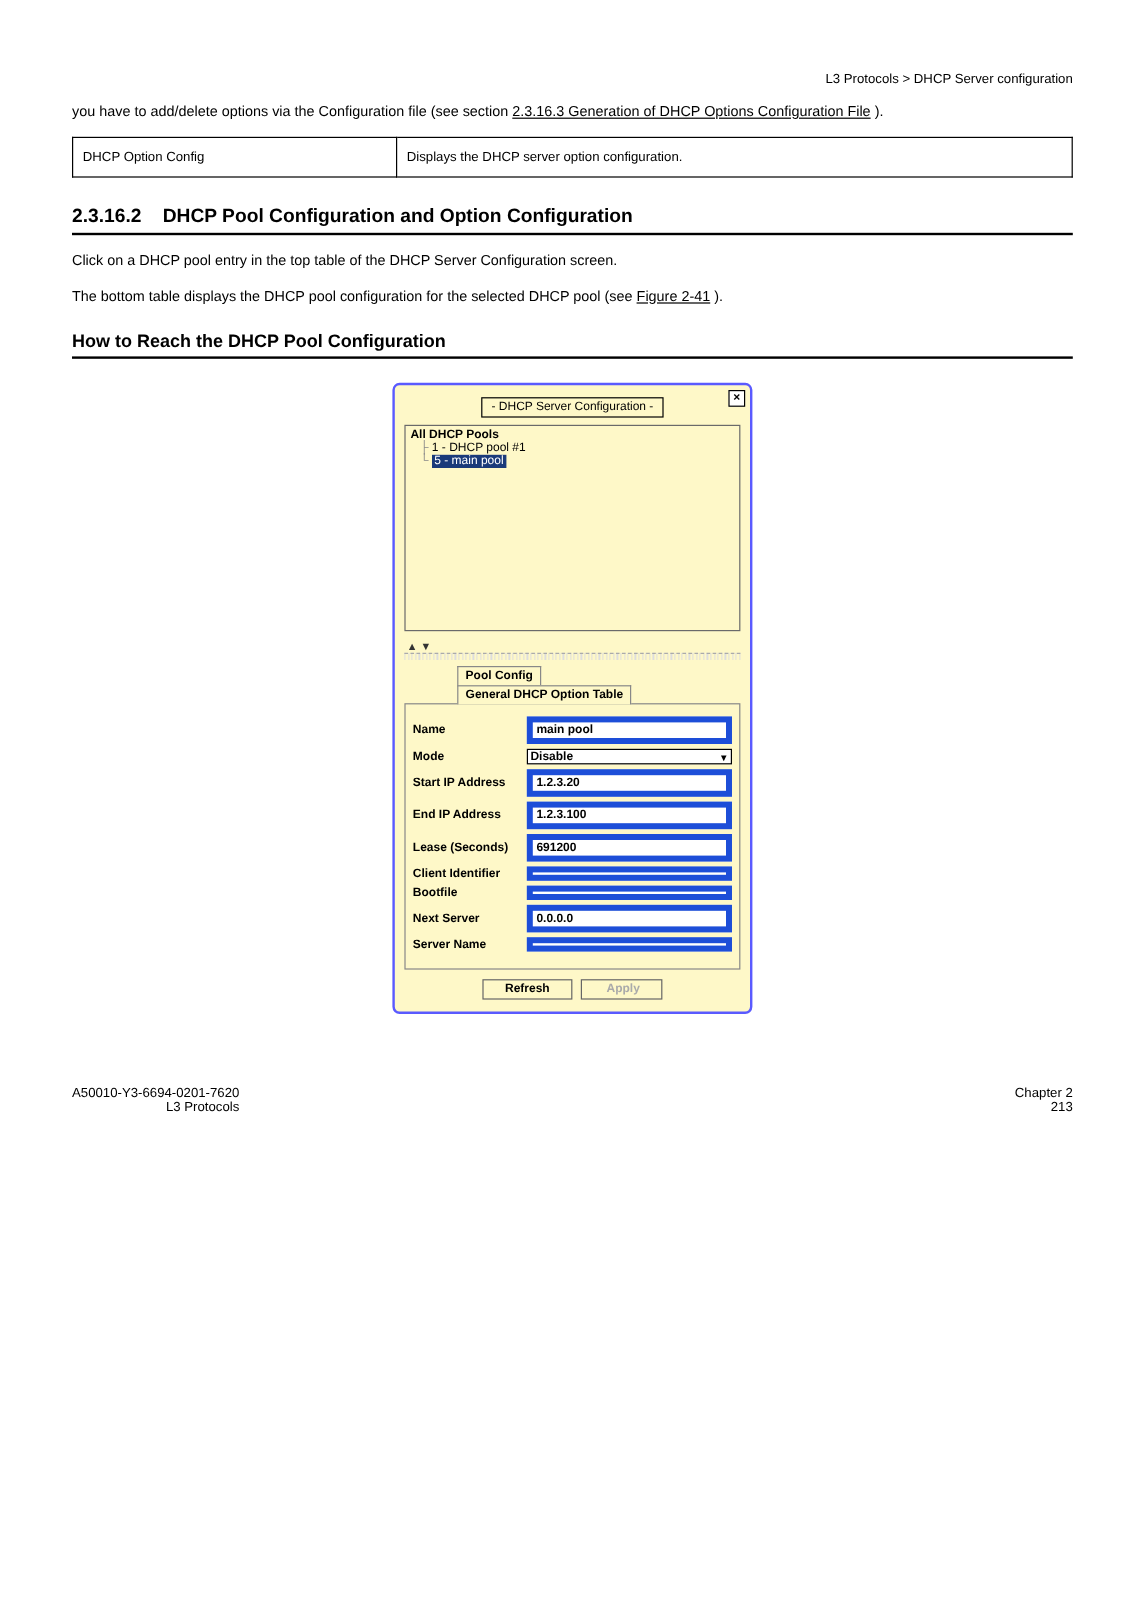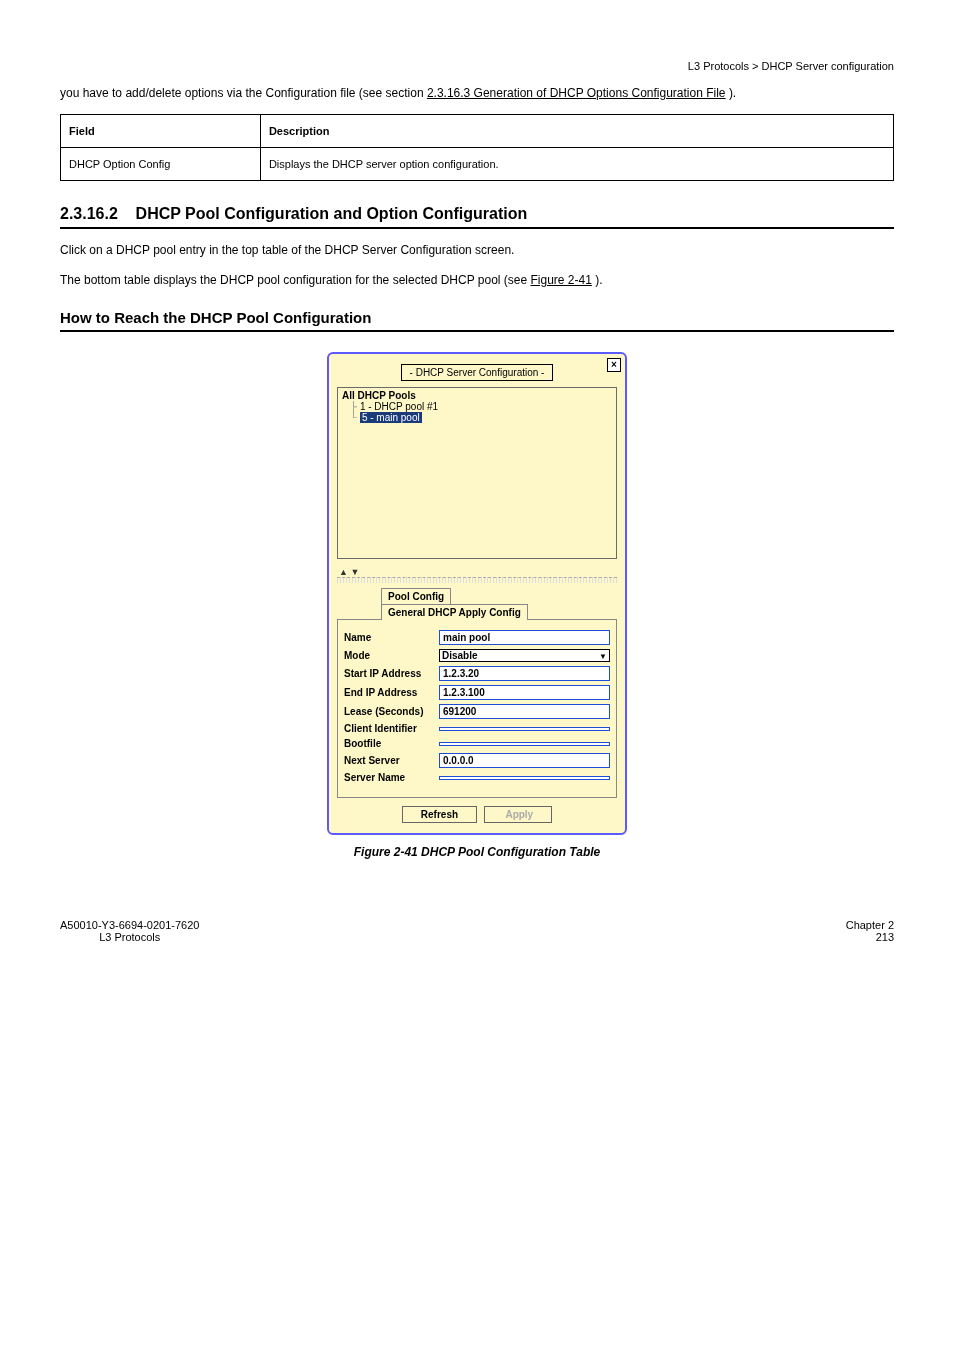--- a/index.html
+++ b/index.html
@@ -87,21 +87,21 @@
   .dlg-panel {
     border: 1px solid #888;
     margin: 0 8px;
     padding: 6px 6px 10px 6px;
     font-size: 10px;
     background: #fef8c8;
   }
   .form-row { display: flex; align-items: center; margin: 4px 0; }
   .form-lbl { flex: 0 0 95px; font-weight: bold; font-size: 10px; }
   .form-inp {
-    flex: 1; border: 1px solid #1d4ed8; background: #fff;
+    flex: 1; border: 5px solid #1d4ed8; background: #fff;
     font-size: 10px; padding: 1px 3px; font-weight: bold;
     font-family: Tahoma, Arial, sans-serif;
   }
   .form-sel {
     flex: 1; border: 1px solid #000; background: #fff;
     font-size: 10px; padding: 0 2px;
     display: flex; justify-content: space-between; align-items: flex-end;
     font-weight: bold;
   }
   .caret { font-size: 8px; }
@@ -111,40 +111,36 @@
     padding: 2px 18px; margin: 0 2px;
     font-size: 10px; font-weight: bold;
     background: #fef8c8;
     text-align: center;
   }
   .dlg-btn.disabled { color: #aaa; padding-left: 20px; }
 
   .figure-caption { font-size: 12px; font-weight: bold; text-align: center; margin-top: 10px; font-style: italic; }
 
   .footer-row { display: flex; justify-content: space-between; margin-top: 60px; font-size: 11px; }
-  .footer-left { text-align: center; }
+  .footer-left { text-align: right; }
   .footer-right { text-align: right; }
 </style>
 </head>
 <body>
 
 <div class="header-title">L3 Protocols &gt; DHCP Server configuration</div>
 
 <p class="body-text">
   <span>you have to add/delete options via the Configuration file (see section </span>
   <span class="crossref">2.3.16.3 Generation of DHCP Options Configuration File</span>
   <span>).</span>
 </p>
 
 <table class="field-table">
   <tbody>
-      <tr>
-    <th style="width:24%">Field</th>
-    <th>Description</th>
-  </tr>
   <tr>
     <td>DHCP Option Config</td>
     <td>Displays the DHCP server option configuration.</td>
   </tr>
 </tbody>
   </table>
 
 <div class="section-heading">
   <span>2.3.16.2</span>
   &nbsp;&nbsp;
@@ -170,21 +166,21 @@
     </div>
     <div class="dlg-tree">
       <div class="tree-root">All DHCP Pools</div>
       <div class="tree-item">1 - DHCP pool #1</div>
       <div class="tree-item"><span class="tree-sel">5 - main pool</span></div>
     </div>
     <div class="arrow-small">▲ ▼</div>
     <div class="dlg-divider"></div>
 
     <div class="dlg-tabs">
-      <span class="dlg-tab">Pool Config</span><span class="dlg-tab inactive">General DHCP Apply Config</span>
+      <span class="dlg-tab">Pool Config</span><span class="dlg-tab inactive">General DHCP Option Table</span>
     </div>
     <div class="dlg-panel">
       <div class="form-row">
         <span class="form-lbl">Name</span>
         <span class="form-inp">main pool</span>
       </div>
       <div class="form-row">
         <span class="form-lbl">Mode</span>
         <span class="form-sel">
           <span>Disable</span>
@@ -218,21 +214,20 @@
       <div class="form-row">
         <span class="form-lbl">Server Name</span>
         <span class="form-inp"></span>
       </div>
     </div>
     <div class="dlg-btns">
       <span class="dlg-btn">Refresh</span>
       <span class="dlg-btn disabled">Apply</span>
     </div>
   </div>
-  <div class="figure-caption">Figure 2-41 DHCP Pool Configuration Table</div>
 </div>
 
 <div class="footer-row">
   <div class="footer-left">
     <div>A50010-Y3-6694-0201-7620</div>
     <div>L3 Protocols</div>
   </div>
   <div class="footer-right">
     <div>Chapter 2</div>
     <div>213</div>

